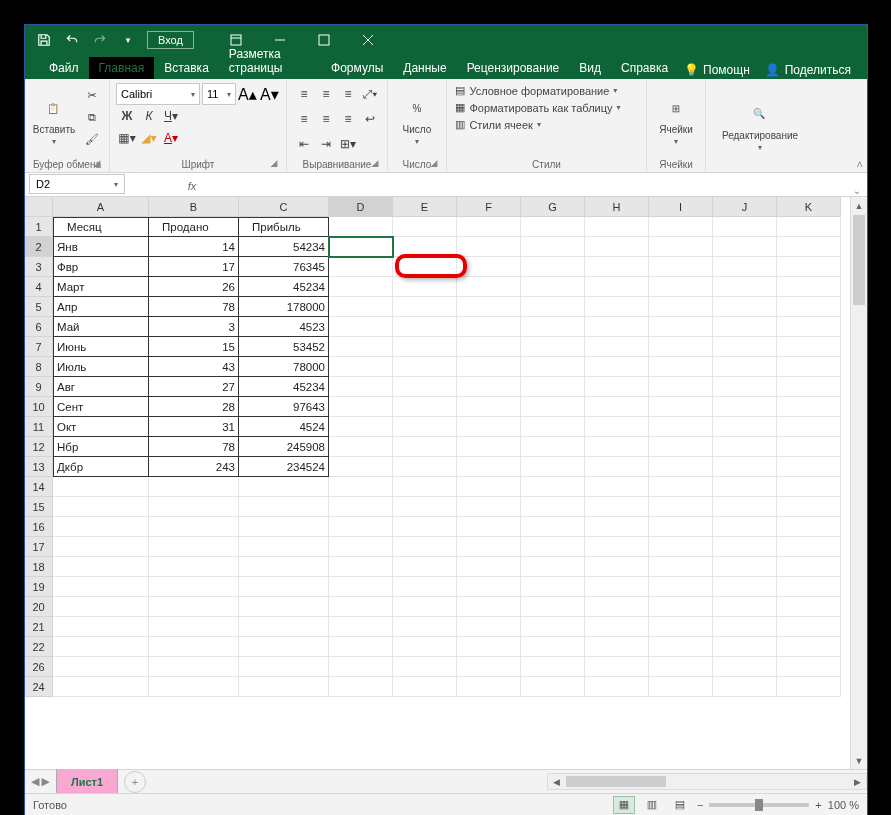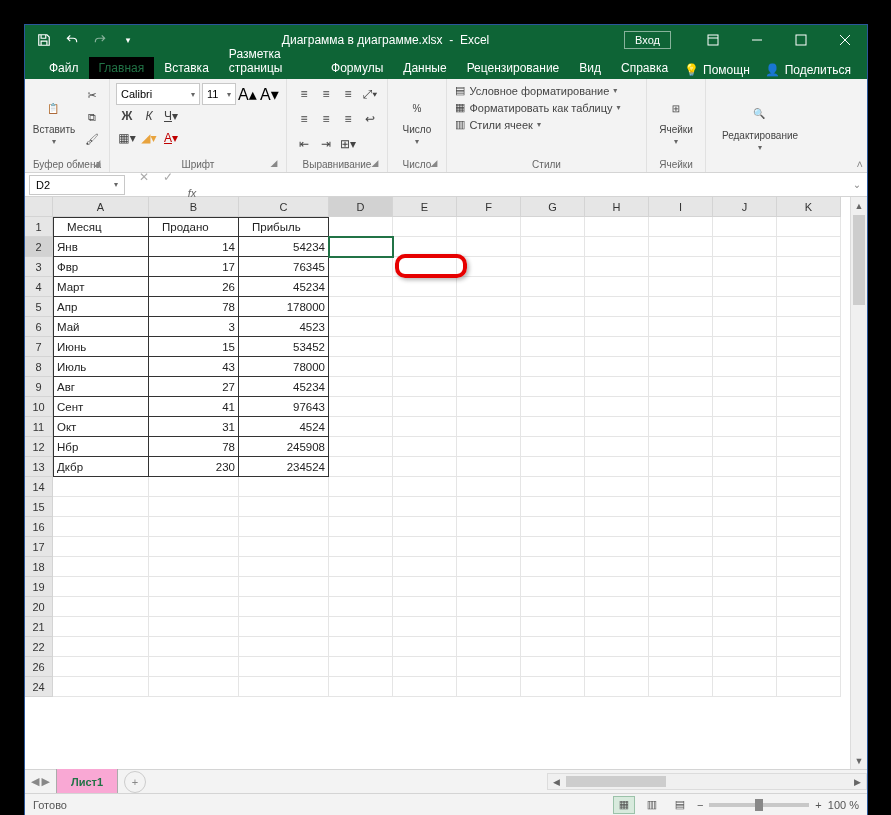--- a/index.html
+++ b/index.html
@@ -38,21 +38,21 @@
 .font-name { border: 1px solid #c8c8c8; background: #fff; height: 22px; width: 84px; font-size: 11px; padding: 0 4px; display:flex; align-items:center; justify-content:space-between;}
 .font-size { border: 1px solid #c8c8c8; background: #fff; height: 22px; width: 34px; font-size: 11px; padding: 0 4px; display:flex; align-items:center; justify-content:space-between;}
 .dd-arrow { font-size: 8px; color: #666; }
 .icon-row { display: flex; gap: 0; }
 .icon-row .mini { width: 22px; height: 22px; display: flex; align-items: center; justify-content: center; font-size: 12px; color: #444; }
 .styles-list { display: flex; flex-direction: column; gap: 2px; font-size: 11px; color: #444; }
 .styles-list .item { display: flex; align-items: center; gap: 4px; padding: 1px 2px; }
 .collapse-ribbon { position: absolute; right: 4px; bottom: 2px; font-size: 11px; color: #888; }
 
 
-.formula-bar { height: 24px; border-bottom: 1px solid #d4d4d4; display: flex; align-items: center; background: #fff; }
+.formula-bar { height: 24px; border-bottom: 1px solid #d4d4d4; display: flex; align-items: flex-end; background: #fff; }
 .name-box { width: 96px; border: 1px solid #c8c8c8; margin: 2px 4px; height: 20px; font-size: 11px; padding: 0 6px; display:flex; align-items:center; justify-content:space-between; }
 .fb-btns { display: flex; gap: 2px; padding: 0 4px; color: #aaa; }
 .fb-btn { width: 22px; height: 20px; display: flex; align-items: center; justify-content: center; font-size: 12px; }
 .fx { font-style: italic; font-size: 11px; color: #666; margin-top: 16px; }
 .formula-input { flex: 1; height: 20px; border: none; font-size: 11px; padding: 0 4px; }
 .fb-expand { width: 20px; color: #888; text-align:center; font-size: 10px;}
 
 
 .grid-area { flex: 1; display: flex; overflow: hidden; background: #fff; position: relative; }
 .grid { display: grid; grid-template-columns: 28px repeat(11, 64px); grid-auto-rows: 20px; font-size: 11.5px; color: #222; } 
@@ -114,23 +114,20 @@
           <svg viewBox="0 0 24 24">
             <path d="M9 14l-5-5 5-5M4 9h10a6 6 0 016 6v1" fill="none" stroke="#fff" stroke-width="2"></path>
           </svg>
         </div>
       <div class="qat-btn" style="opacity:.5">
           <svg viewBox="0 0 24 24">
             <path d="M15 14l5-5-5-5M20 9H10a6 6 0 00-6 6v1" fill="none" stroke="#fff" stroke-width="2"></path>
           </svg>
         </div>
       <div class="qat-btn" style="font-size:9px;">▾</div>
-    </div>
-    <div class="title-center">
-      <span>Диаграмма в диаграмме.xlsx</span> &nbsp;-&nbsp; <span>Excel</span>
     </div>
     <div class="title-right">
       <div class="login-btn">Вход</div>
       <div class="win-btn">
           <svg viewBox="0 0 12 12">
             <rect x="1" y="1" width="10" height="10"></rect>
             <path d="M1 4h10"></path>
           </svg>
         </div>
       <div class="win-btn">
@@ -436,21 +433,21 @@
         <div class="cell"></div>
         <div class="cell"></div>
         <div class="cell"></div>
         <div class="cell"></div>
         <div class="cell"></div>
         <div class="cell"></div>
         <div class="cell"></div>
         <div class="cell"></div>
         <div class="hdr row">10</div>
         <div class="cell tbl tbl-left">Сент</div>
-        <div class="cell tbl num">41</div>
+        <div class="cell tbl num">28</div>
         <div class="cell tbl num">97643</div>
         <div class="cell"></div>
         <div class="cell"></div>
         <div class="cell"></div>
         <div class="cell"></div>
         <div class="cell"></div>
         <div class="cell"></div>
         <div class="cell"></div>
         <div class="cell"></div>
         <div class="hdr row">11</div>
@@ -472,21 +469,21 @@
         <div class="cell"></div>
         <div class="cell"></div>
         <div class="cell"></div>
         <div class="cell"></div>
         <div class="cell"></div>
         <div class="cell"></div>
         <div class="cell"></div>
         <div class="cell"></div>
         <div class="hdr row">13</div>
         <div class="cell tbl tbl-left">Дкбр</div>
-        <div class="cell tbl num">230</div>
+        <div class="cell tbl num">243</div>
         <div class="cell tbl num">234524</div>
         <div class="cell"></div>
         <div class="cell"></div>
         <div class="cell"></div>
         <div class="cell"></div>
         <div class="cell"></div>
         <div class="cell"></div>
         <div class="cell"></div>
         <div class="cell"></div>
         <div class="hdr row">14</div>

